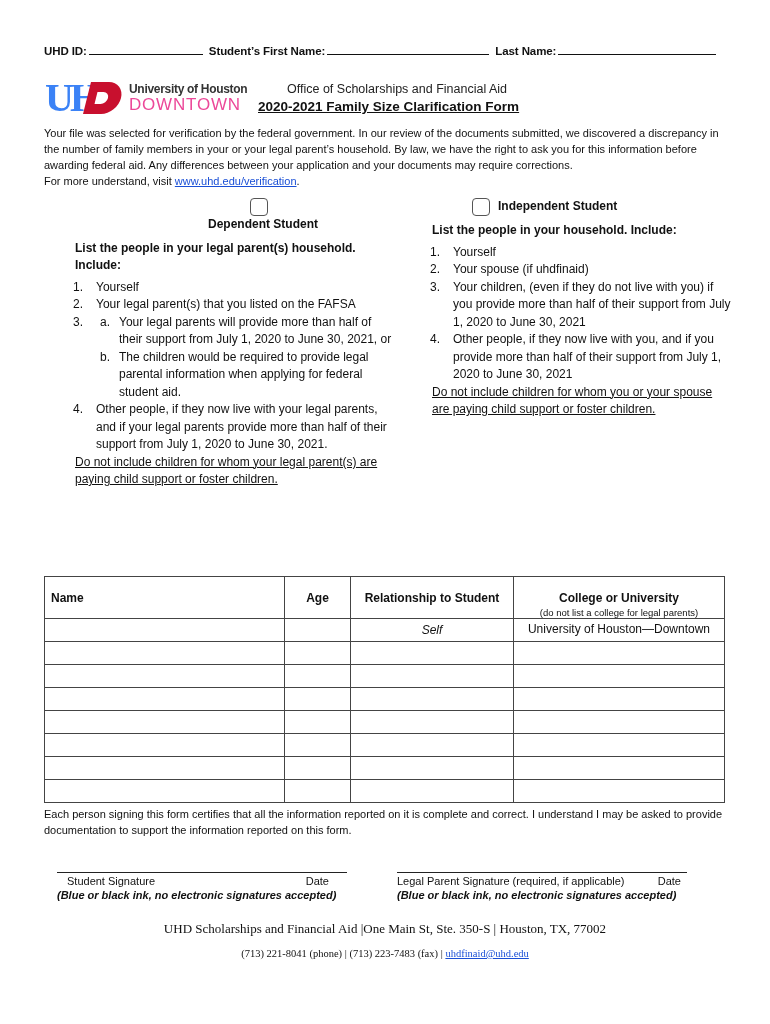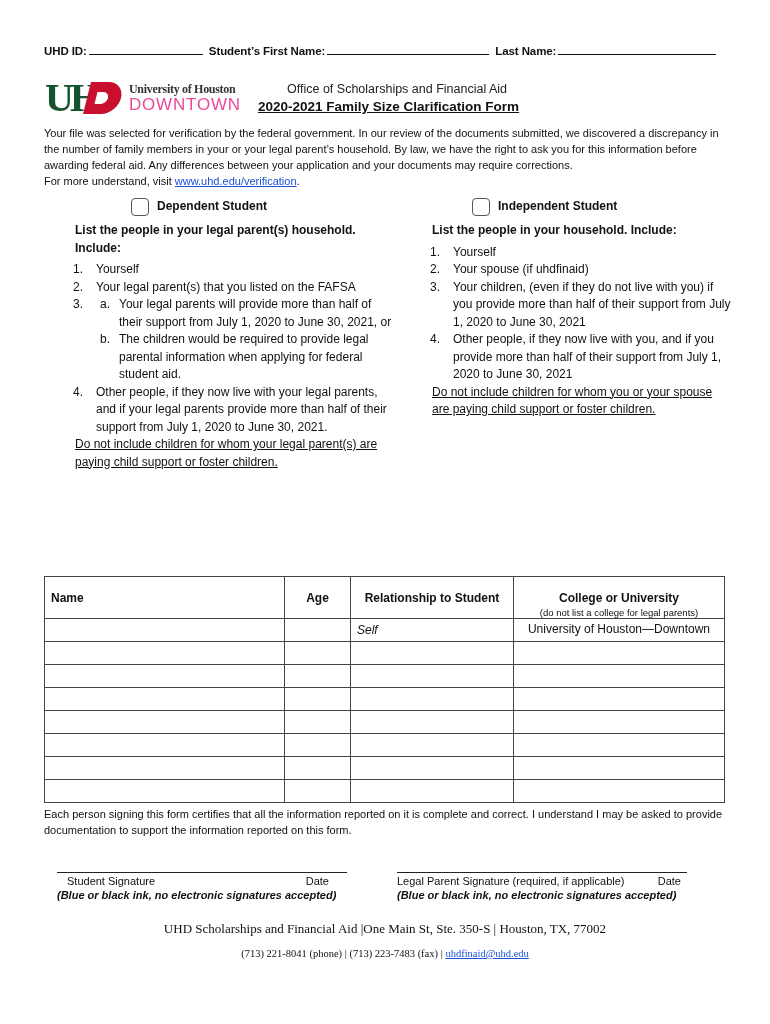--- a/index.html
+++ b/index.html
@@ -6,59 +6,59 @@
   html, body { width: 770px; height: 1024px; background: #ffffff; }
   body { position: relative; font-family: "Liberation Sans", "DejaVu Sans", sans-serif; color: #111; overflow: hidden; }
   .abs { position: absolute; }
 
   
   .id-line { top: 44px; left: 44px; font-size: 11.5px; font-weight: bold; letter-spacing: -0.1px; white-space: nowrap; }
   .id-line .blank { display: inline-block; border-bottom: 1px solid #111; vertical-align: baseline; height: 11px; margin: 0 3px 0 2px; }
 
   
   .logo { top: 80px; left: 45px; width: 195px; height: 36px; }
-  .logo .uh { position: absolute; left: 0; top: 0; font-family: "Liberation Serif", serif; font-size: 40px; font-weight: bold; color: #14532d; letter-spacing: -4px; line-height: 36px; }
+  .logo .uh { position: absolute; left: 0; top: 0; font-family: "Liberation Serif", serif; font-size: 40px; font-weight: bold; color: #3b82f6; letter-spacing: -4px; line-height: 36px; }
   .logo .d { position: absolute; left: 42px; top: 2px; width: 34px; height: 32px; background: #c8102e; transform: skewX(-14deg); border-radius: 0 16px 16px 0; }
   .logo .d::after { content: ""; position: absolute; left: 9px; top: 10px; width: 12px; height: 12px; background: #fff; border-radius: 0 6px 6px 0; }
-  .logo .t1 { position: absolute; left: 84px; top: 2px; font-size: 12px; font-weight: bold; color: #333; letter-spacing: -0.3px; white-space: nowrap; font-family: Liberation Serif, serif; }
+  .logo .t1 { position: absolute; left: 84px; top: 2px; font-size: 12px; font-weight: bold; color: #333; letter-spacing: -0.3px; white-space: nowrap; }
   .logo .t2 { position: absolute; left: 84px; top: 15px; font-size: 17px; color: #ec4899; letter-spacing: 0.8px; white-space: nowrap; }
 
   .office { top: 82px; left: 287px; font-size: 12.5px; color: #222; white-space: nowrap; }
   .form-title { top: 99px; left: 258px; font-size: 13.5px; font-weight: bold; text-decoration: underline; white-space: nowrap; }
 
   .intro { top: 125px; left: 44px; width: 690px; font-size: 11px; line-height: 16px; color: #111; }
   .intro a { color: #1a4fd6; text-decoration: underline; }
 
   
   .col { font-size: 12px; line-height: 17.5px; }
   .col-left { top: 198px; left: 75px; width: 320px; }
   .col-right { top: 198px; left: 432px; width: 300px; }
   .choice { display: flex; align-items: center; font-weight: bold; font-size: 12px; margin-bottom: 6px; }
   .checkbox { width: 18px; height: 18px; border: 1.5px solid #555; border-radius: 4px; margin-right: 8px; display: inline-block; }
-  .col-left .choice { margin-left: 56px; }
+  .col-left .choice { margin-left: 56px; flex-direction: column; }
   .col-right .choice { margin-left: 40px; }
   .list-head { font-weight: bold; margin-bottom: 4px; }
   ol.items { list-style: none; }
   ol.items > li { position: relative; padding-left: 21px; }
   ol.items > li .num { position: absolute; left: -2px; top: 0; }
   ol.sub { list-style: none; margin-left: 2px; }
   ol.sub > li { position: relative; padding-left: 21px; }
   ol.sub > li .num { position: absolute; left: 2px; top: 0; }
   .note { text-decoration: underline; }
 
   
   table.members { position: absolute; top: 576px; left: 44px; width: 681px; border-collapse: collapse; font-size: 12px; }
   table.members td, table.members th { border: 1px solid #444; height: 23px; padding: 0 6px; }
   table.members th { height: 33px; vertical-align: top; padding-top: 14px; font-weight: bold; }
   th.c-name { width: 240px; text-align: left; }
   th.c-age { width: 66px; text-align: center; }
   th.c-rel { width: 163px; text-align: center; }
   th.c-col { text-align: center; }
   th .subnote { display: block; font-weight: normal; font-size: 9.5px; margin-top: 2px; }
-  td.rel { text-align: left; font-style: italic; }
+  td.rel { text-align: center; font-style: italic; }
   td.col { text-align: center; }
 
   .certify { top: 806px; left: 44px; width: 690px; font-size: 11px; line-height: 16px; }
 
   
   .sig { top: 872px; font-size: 11px; }
   .sig .line { border-top: 1px solid #222; height: 1px; }
   .sig .row { display: flex; justify-content: space-between; margin-top: 2px; }
   .sig .hint { font-style: italic; font-weight: bold; margin-top: 2px; white-space: nowrap; }
   .sig-student { left: 57px; width: 290px; }

